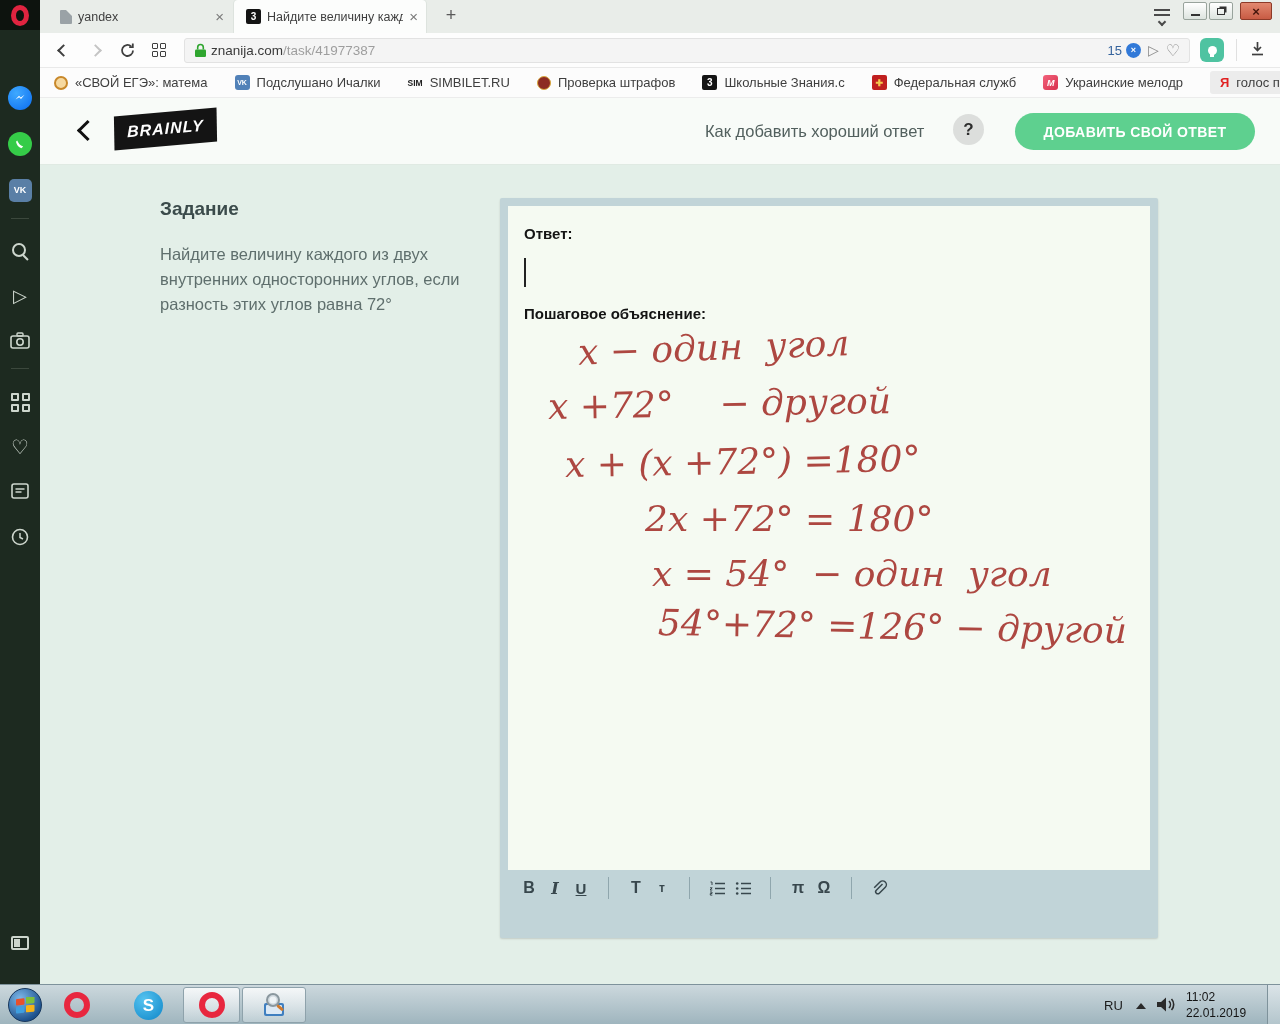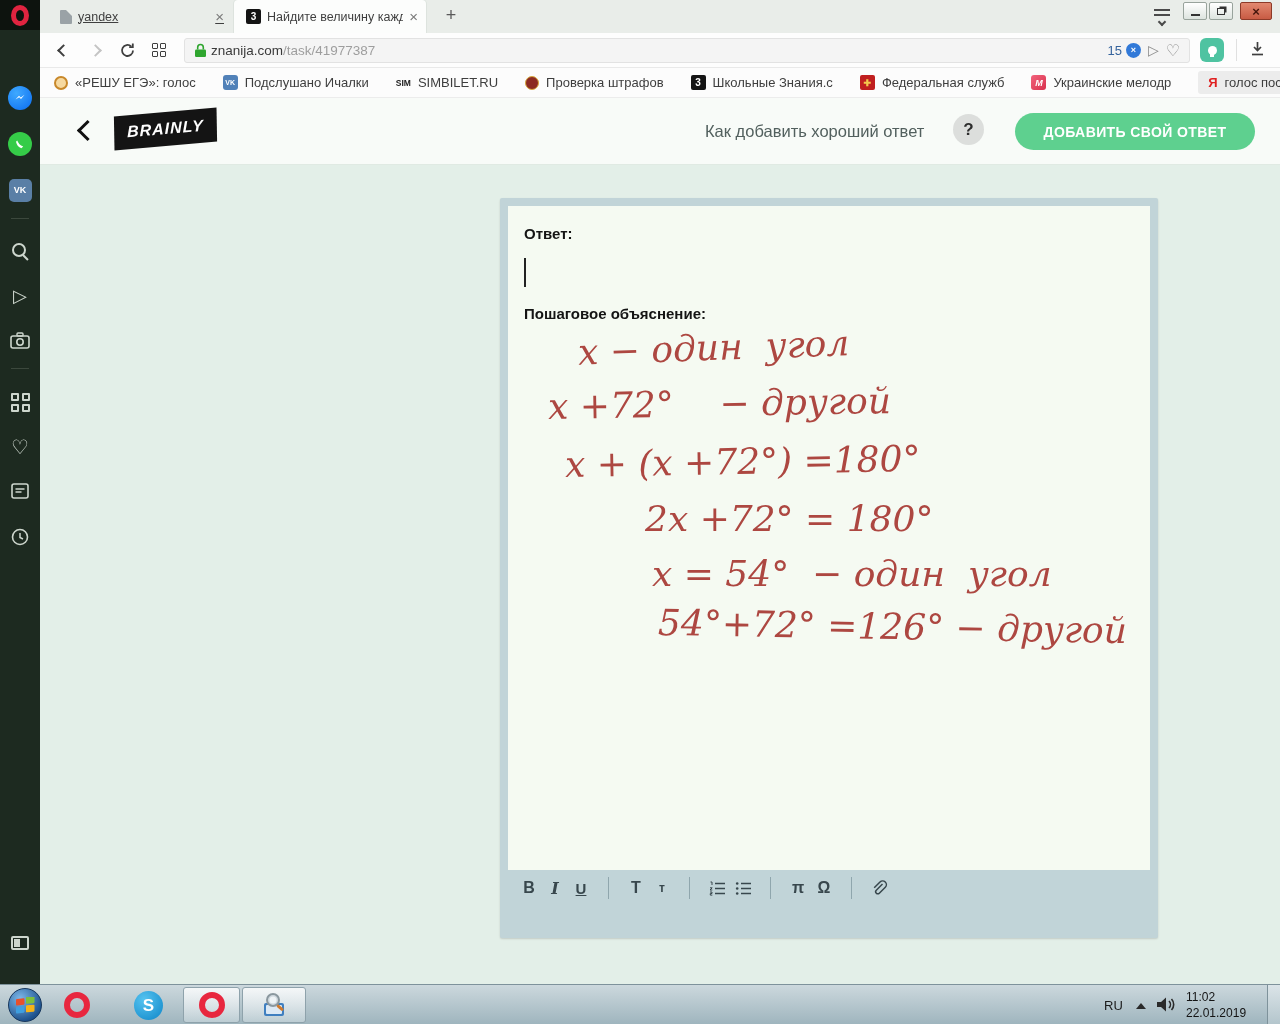--- a/index.html
+++ b/index.html
@@ -20,21 +20,21 @@
   .mag::before { content:""; position:absolute; left:0; top:0; width:10px; height:10px; border:2px solid #cdd6cd; border-radius:50%; }
   .mag::after { content:""; position:absolute; left:11px; top:11px; width:7px; height:2px; background:#cdd6cd; transform:rotate(45deg); transform-origin:left center; }
   .grid4 { display:grid; grid-template-columns:8px 8px; grid-template-rows:8px 8px; gap:3px; }
   .grid4 span { border:2px solid #cdd6cd; border-radius:1px; }
   .half-box { width:18px; height:14px; border:2px solid #cdd6cd; border-radius:2px; position:relative; }
   .half-box::after { content:""; position:absolute; left:1px; top:1px; bottom:1px; width:6px; background:#cdd6cd; }
 
   
   .tabbar { position:absolute; left:40px; top:0; width:1240px; height:33px; background:#e9ede9; }
   .tab { position:absolute; top:0; height:33px; display:flex; align-items:center; padding:0 8px 0 12px; font-size:12.5px; color:#3f3f3f; }
-  .tab-1 { left:8px; width:184px;text-decoration:underline; }
+  .tab-1 { left:8px; width:184px; }
   .tab-2 { left:194px; width:192px; background:#fcfdfc; border-radius:4px 4px 0 0; box-shadow:0 0 0 1px #dde3de; }
   .tab-title { flex:1; overflow:hidden; white-space:nowrap; margin:0 6px; }
   .tab-x { color:#7a7a7a; font-size:15px; line-height:1; }
   .doc-ic { width:12px; height:14px; background:#9aa2a6; position:relative; border-radius:1px; }
   .doc-ic::after { content:""; position:absolute; right:0; top:0; border:3px solid #e9ede9; border-left-color:transparent; border-bottom-color:transparent; }
   .b3-chip { width:15px; height:15px; background:#141414; color:#fff; font-size:10px; font-weight:bold; display:flex; align-items:center; justify-content:center; border-radius:2px; }
   .newtab { position:absolute; left:400px; top:5px; font-size:18px; color:#5a5a5a; width:22px; text-align:center; }
   .tabmenu { position:absolute; right:110px; top:9px; width:16px; }
   .tabmenu i { display:block; height:2px; background:#4a4a4a; margin-bottom:3px; }
   .tabmenu b { display:block; width:6px; height:6px; border-right:2px solid #4a4a4a; border-bottom:2px solid #4a4a4a; transform:rotate(45deg); margin:0 auto; }
@@ -270,21 +270,21 @@
       <svg width="17" height="17" viewBox="0 0 17 17">
           <path d="M8.5 2v8M5 7l3.5 3.5L12 7" fill="none" stroke="#3f3f3f" stroke-width="1.7"></path>
           <path d="M3 14.5h11" stroke="#3f3f3f" stroke-width="1.7"></path>
         </svg>
     </span>
   </div>
 
   <div class="bmbar">
     <span class="bm">
         <span class="bm-ic bm-reshu"></span>
-        <span>«РЕШУ ЕГЭ»: голос</span>
+        <span>«СВОЙ ЕГЭ»: матема</span>
       </span>
     <span class="bm">
         <span class="bm-ic bm-vk">VK</span>
         <span>Подслушано Ичалки</span>
       </span>
     <span class="bm">
         <span class="bm-ic bm-sim">SIM</span>
         <span>SIMBILET.RU</span>
       </span>
     <span class="bm">
@@ -311,20 +311,24 @@
 
   <div class="bheader">
     <span class="hdr-back"></span>
     <span class="logo">BRAINLY</span>
     <span class="help">Как добавить хороший ответ</span>
     <span class="qmark">?</span>
     <span class="addbtn">ДОБАВИТЬ СВОЙ ОТВЕТ</span>
   </div>
 
   <div class="pbody">
+    <div class="task">
+      <h2>Задание</h2>
+      <p>Найдите величину каждого из двух внутренних односторонних углов, если разность этих углов равна 72°</p>
+    </div>
 
     <div class="panel">
       <div class="pcontent">
         <span class="ans-label">Ответ:</span>
         <span class="caret"></span>
         <span class="exp-label">Пошаговое объяснение:</span>
         <div class="hw">x − один  угол</div>
         <div class="hw">x +72°    − другой</div>
         <div class="hw">x + (x +72°) =180°</div>
         <div class="hw">2x +72° = 180°</div>

